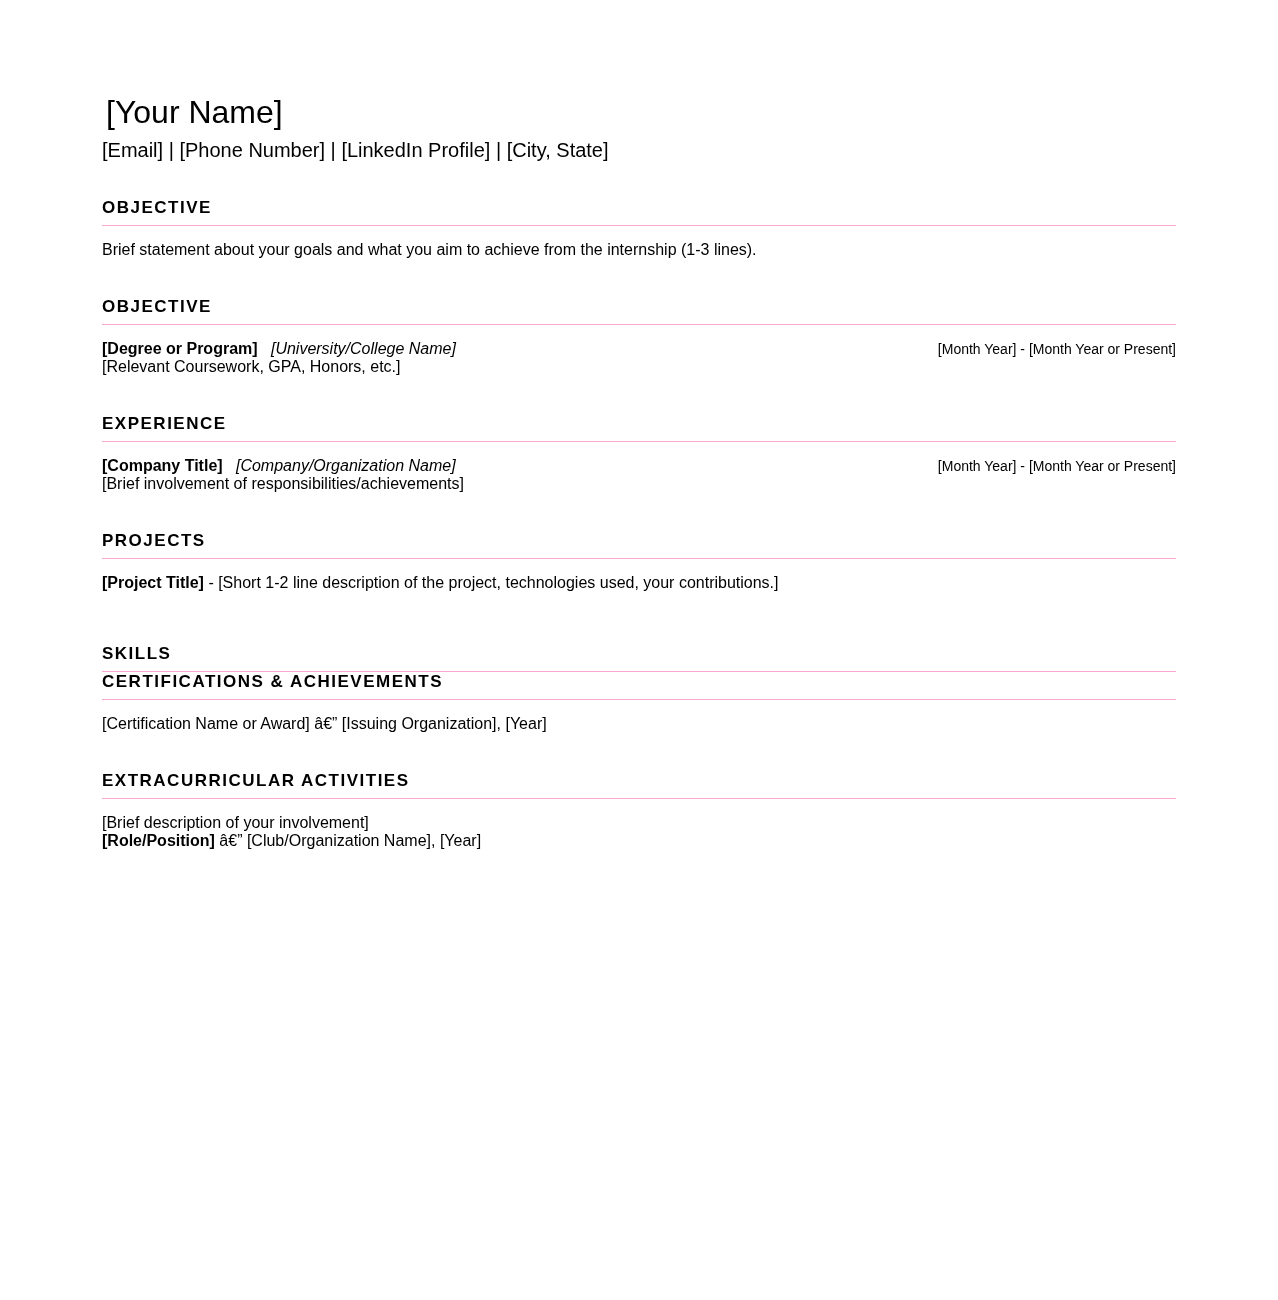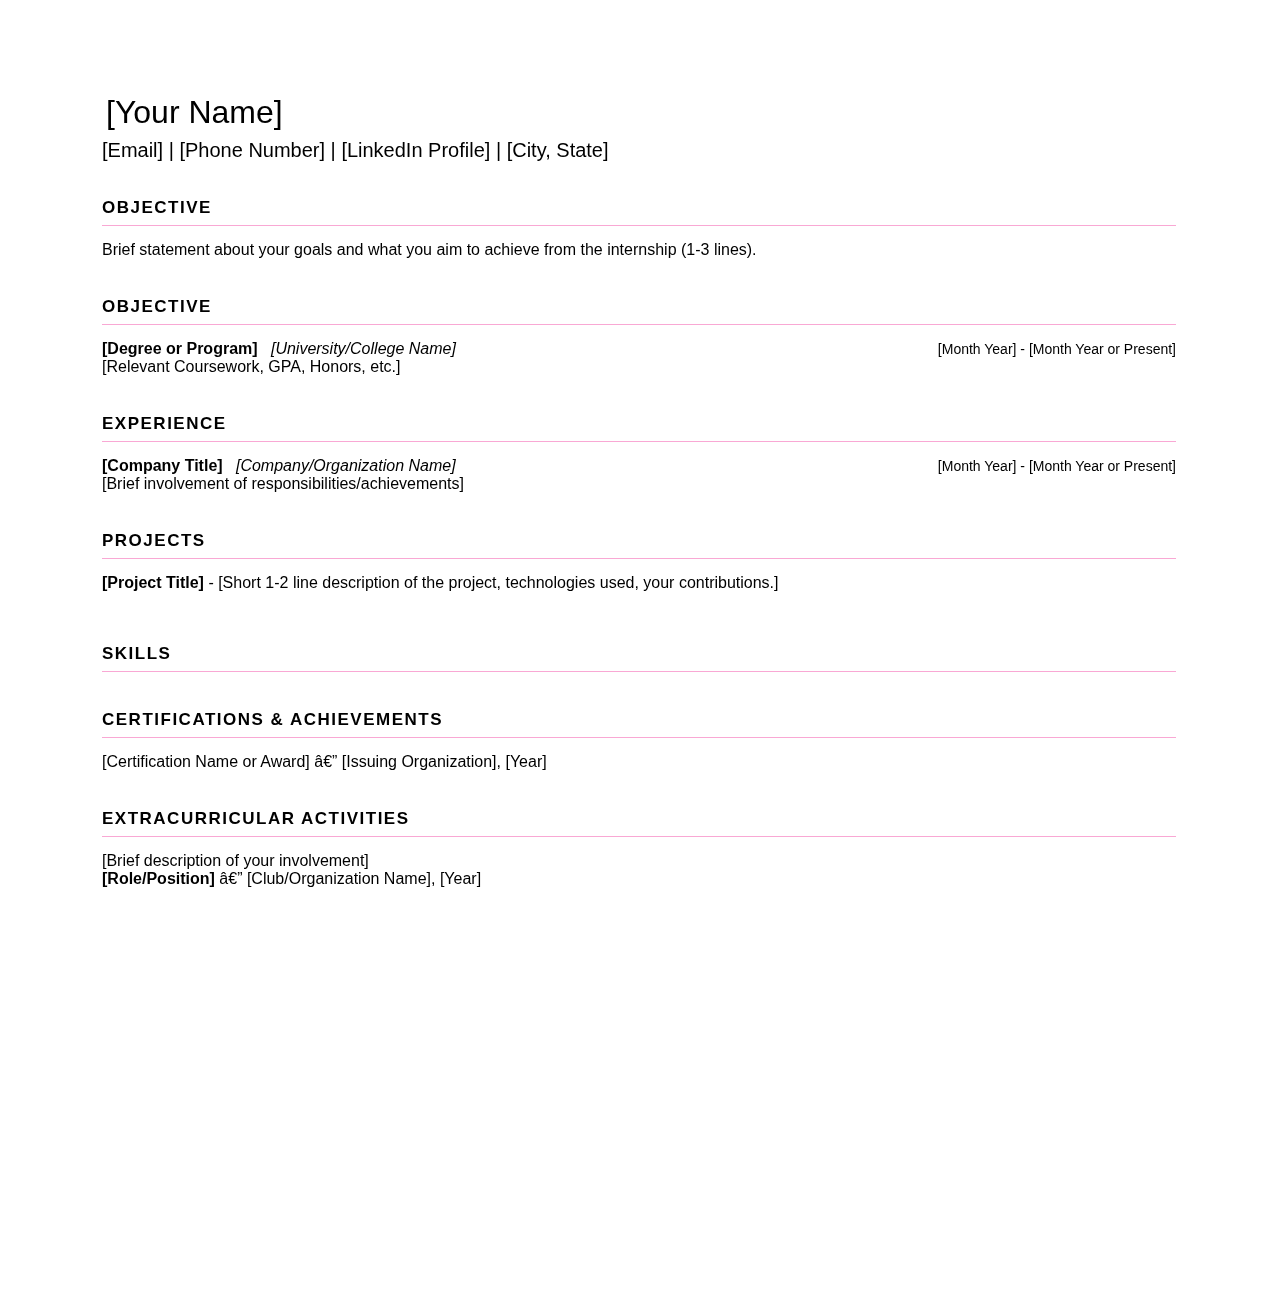--- a/index.html
+++ b/index.html
@@ -67,21 +67,21 @@
 
   <div class="section" style="margin-top:38px">
     <h2 class="sec-head">PROJECTS</h2>
     <div class="body-text"><span class="bold">[Project Title]</span><span> - [Short 1-2 line description of the project, technologies used, your contributions.]</span></div>
   </div>
 
   <div class="section" style="margin-top:52px">
     <h2 class="sec-head">SKILLS</h2>
   </div>
 
-  <div class="section" style="margin-top:38px">
+  <div class="section" style="">
     <h2 class="sec-head">CERTIFICATIONS &amp; ACHIEVEMENTS</h2>
     <div class="body-text">[Certification Name or Award] â€” [Issuing Organization], [Year]</div>
   </div>
 
   <div class="section" style="margin-top:38px">
     <h2 class="sec-head">EXTRACURRICULAR ACTIVITIES</h2>
     <div class="body-text">
       <div>[Brief description of your involvement]</div>
       <div><span class="bold">[Role/Position]</span><span> â€” [Club/Organization Name], [Year]</span></div>
     </div>

